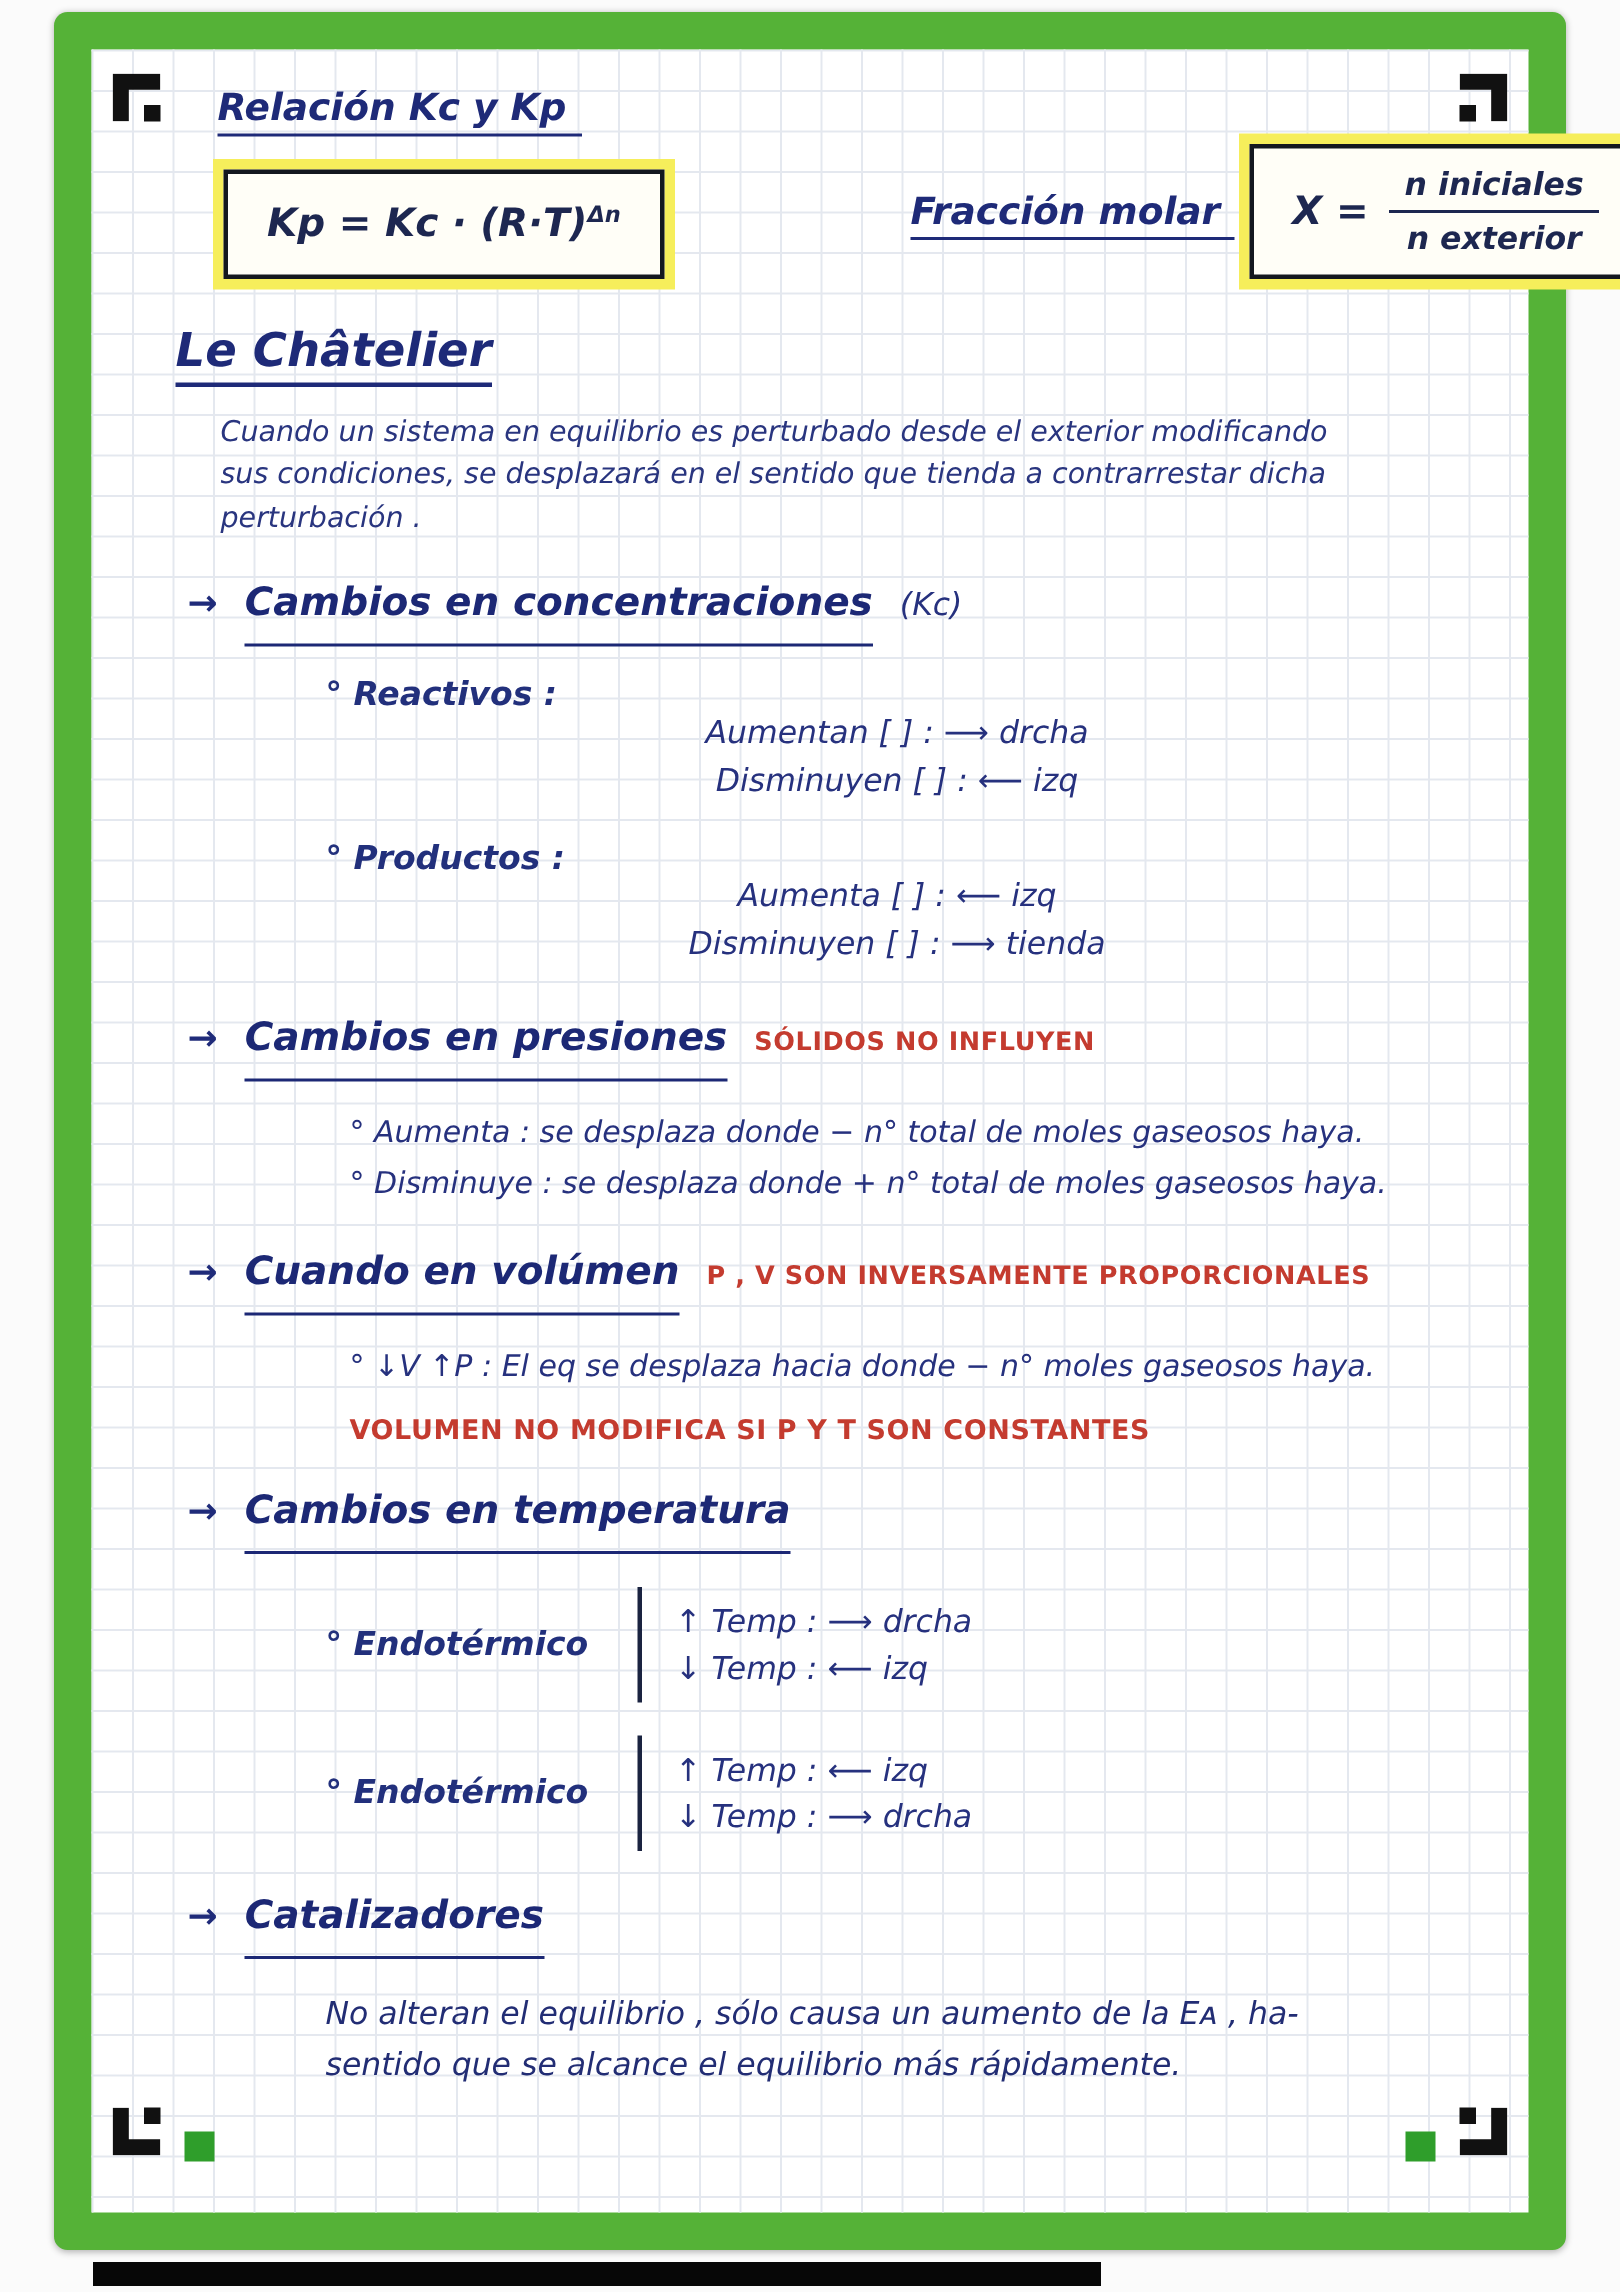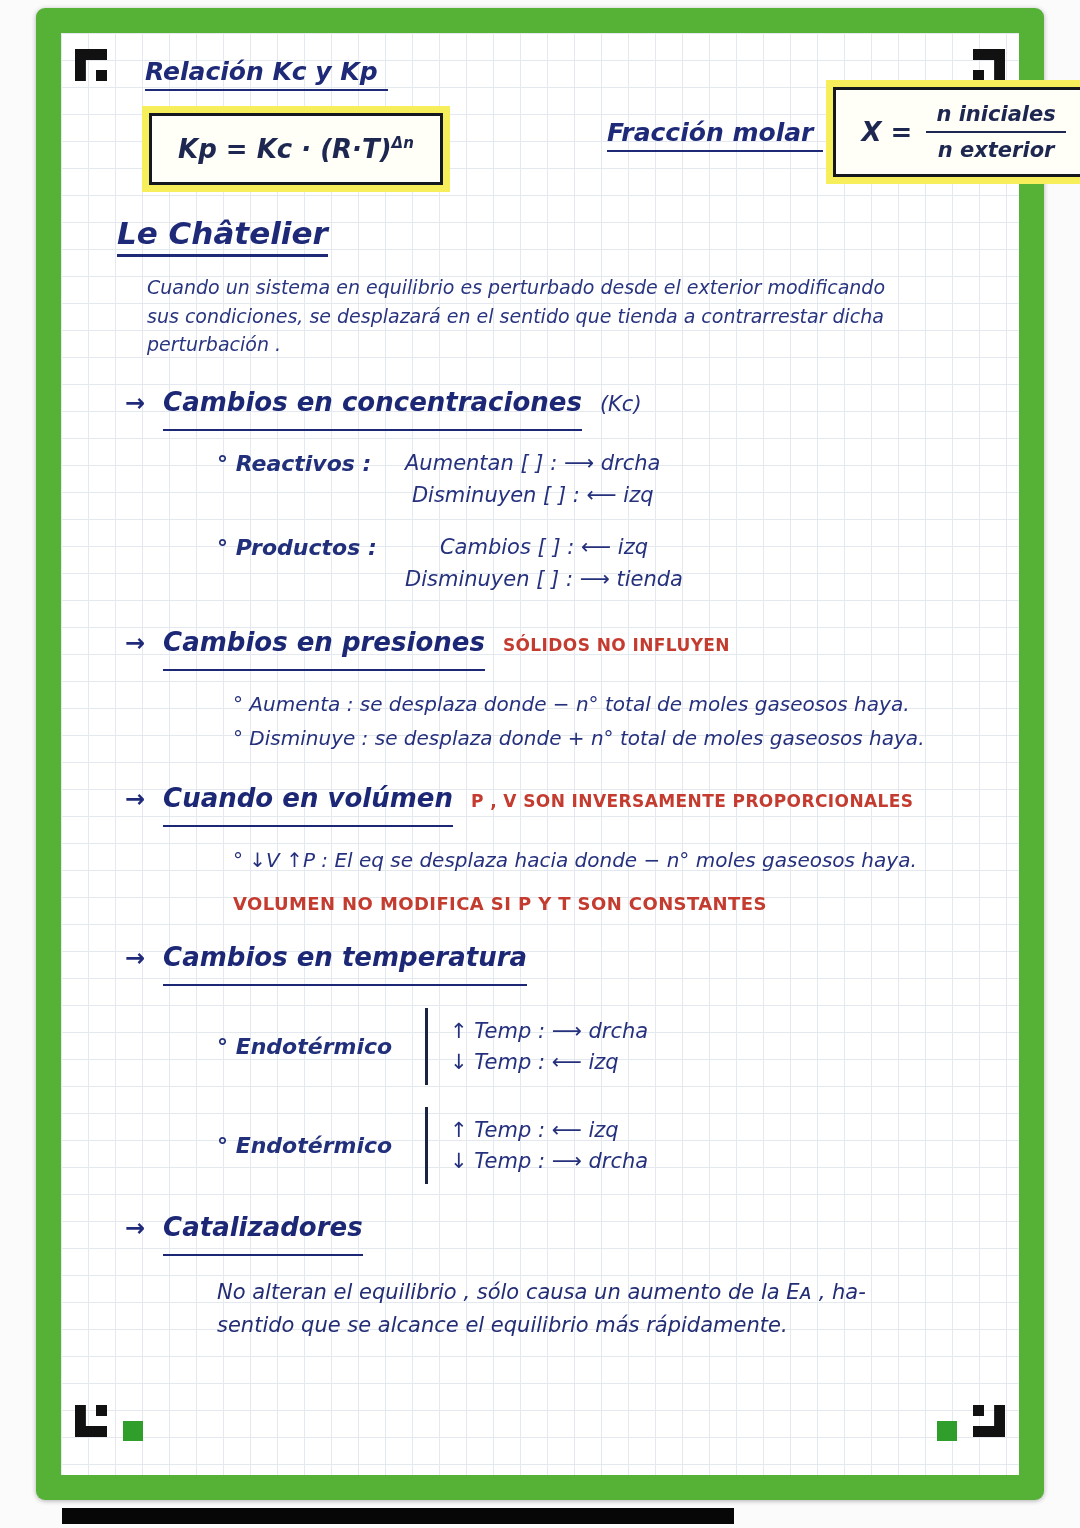--- a/index.html
+++ b/index.html
@@ -35,21 +35,21 @@
   .qr.tl{left:14px;top:16px;} .qr.tr{right:14px;top:16px;}
   .qr.bl{left:14px;bottom:38px;} .qr.br{right:14px;bottom:38px;}
   .gsq{position:absolute;width:20px;height:20px;background:#2f9e2b;bottom:34px;}
   .gsq.left{left:62px;} .gsq.right{right:62px;}
 
   .content{
     position:absolute;inset:0;padding:24px 40px 0 56px;
     color:#26317e;font-style:italic;
   }
 
-  .top-row{display:flex;align-items:center;}
+  .top-row{display:flex;align-items:flex-end;}
   .top-col-a{margin-left:28px;width:400px;flex:none;}
   .top-col-b{margin-left:62px;flex:none;}
   .hhead{
     display:inline-block;font-size:25px;font-weight:bold;color:#1e2a78;
     border-bottom:2.5px solid #1e2a78;padding:0 10px 3px 0;margin:0;
   }
   .fbox{
     display:inline-block;background:#fffef7;border:3.5px solid #14181f;
     box-shadow:0 0 0 7px #f6ee5b;padding:18px 26px;margin:22px 0 0 4px;
     font-size:26px;font-weight:bold;color:#1d2750;
@@ -69,21 +69,21 @@
   .sec{margin:28px 0 0 42px;}
   .sec-head{display:flex;align-items:baseline;gap:18px;}
   .arrow{font-size:24px;font-weight:bold;color:#1f2b7a;margin-left:-34px;font-style:normal;}
   .sec-title{
     display:inline-block;font-size:26px;font-weight:bold;color:#1c2875;
     border-bottom:2.5px solid #1c2875;padding-bottom:12px;
   }
   .sec-suffix{font-size:21px;color:#26317e;}
   .rednote{color:#c43b2f;font-size:17px;font-weight:bold;font-style:normal;letter-spacing:.4px;}
 
-  .group{display:flex;margin:20px 0 0 58px;font-size:21px;}
+  .group{display:flex;margin:20px 0 0 58px;font-size:21px;flex-direction:column;}
   .g-label{min-width:188px;font-weight:bold;font-size:22px;color:#22307c;}
   .g-lines div{margin-bottom:8px;text-align:center;}
 
   .bullets{margin:16px 0 0 74px;font-size:20px;line-height:1.7;}
   .warning{margin:16px 0 0 74px;color:#c43b2f;font-size:18px;font-weight:bold;font-style:normal;letter-spacing:.4px;}
 
   .tgroup{display:flex;align-items:center;margin:22px 0 0 58px;}
   .t-label{min-width:208px;font-weight:bold;font-size:22px;color:#22307c;}
   .t-lines{border-left:3px solid #1a2340;padding:4px 0 4px 22px;font-size:21px;}
   .t-lines div{margin:7px 0;}
@@ -143,21 +143,21 @@
         <div class="group">
           <span class="g-label">° Reactivos :</span>
           <span class="g-lines">
             <div>Aumentan [ ] :  ⟶  drcha</div>
             <div>Disminuyen [ ] :  ⟵  izq</div>
           </span>
         </div>
         <div class="group">
           <span class="g-label">° Productos :</span>
           <span class="g-lines">
-            <div>Cambios [ ] :  ⟵  izq</div>
+            <div>Aumenta [ ] :  ⟵  izq</div>
             <div>Disminuyen [ ] :  ⟶  tienda</div>
           </span>
         </div>
       </div>
 
       <div class="sec">
         <div class="sec-head">
           <span class="arrow">→</span>
           <span class="sec-title">Cambios en presiones</span>
           <span class="rednote">SÓLIDOS NO INFLUYEN</span>

